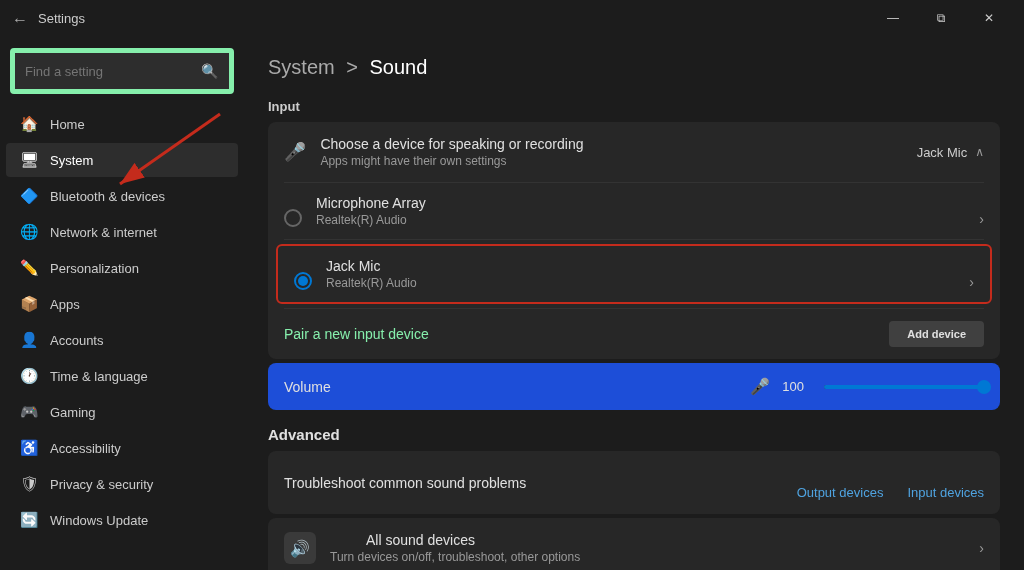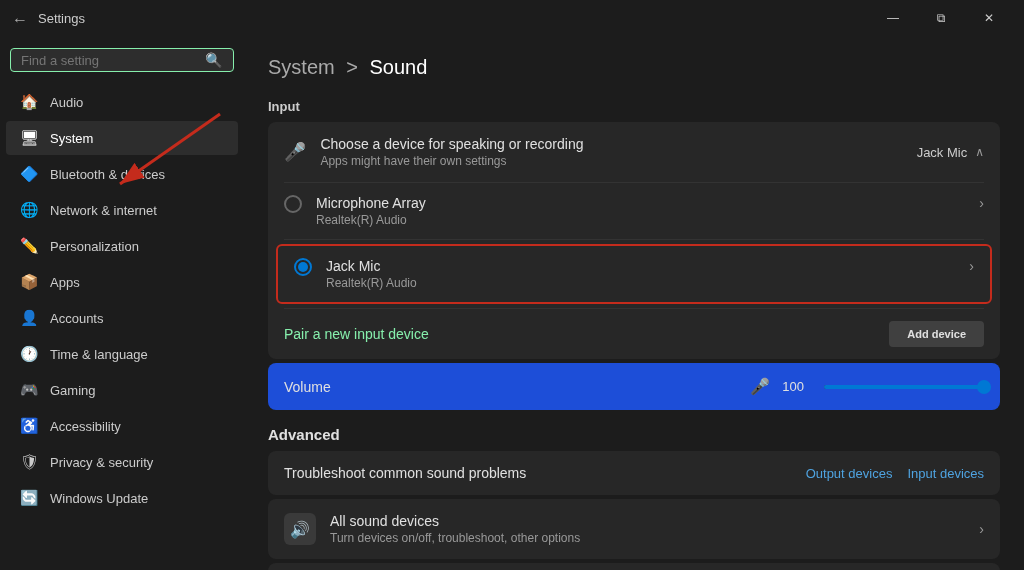--- a/index.html
+++ b/index.html
@@ -59,22 +59,22 @@
       flex-shrink: 0;
       padding-top: 4px;
       overflow-y: auto;
     }
     .search-box {
       display: flex;
       align-items: center;
       margin: 8px 10px 12px 10px;
       background: #2d2d2d;
       border-radius: 4px;
-      padding: 3px 10px;
-      border: 1px solid #86efac;
+      padding: 10px 10px;
+      border: 5px solid #86efac;
     }
     .search-box input {
       background: transparent;
       border: none;
       outline: none;
       color: #bbb;
       font-size: 13px;
       flex: 1;
     }
     .search-icon-svg { color: #999; font-size: 14px; }
@@ -156,21 +156,21 @@
     .card-header .texts { flex: 1; }
     .card-header .label { font-size: 14px; color: #e0e0e0; }
     .card-header .sublabel { font-size: 12px; color: #999; margin-top: 2px; }
     .card-header .right-text { color: #ccc; margin-right: 8px; font-size: 13px; }
     .card-header .chevron { color: #999; font-size: 12px; }
 
     .divider { height: 1px; background: #333; margin: 0 16px; }
 
     .device-row {
       display: flex;
-      align-items: flex-start;
+      align-items: flex-end;
       padding: 12px 16px;
       cursor: pointer;
     }
 
     .radio-outer {
       width: 18px;
       height: 18px;
       border-radius: 50%;
       border: 2px solid #666;
       display: flex;
@@ -256,21 +256,21 @@
     .troubleshoot-row {
       background: #272727;
       border-radius: 8px;
       padding: 14px 16px;
       margin-bottom: 4px;
       display: flex;
       align-items: center;
       justify-content: space-between;
     }
     .ts-label { font-size: 14px; color: #e0e0e0; }
-    .ts-links { display: flex; gap: 15px; }
+    .ts-links { display: flex; gap: 24px; margin-top: 20px; }
     .ts-link { color: #4fa3e0; font-size: 13px; cursor: pointer; text-decoration: none; }
 
     .all-sound-row {
       background: #272727;
       border-radius: 8px;
       padding: 14px 16px;
       margin-bottom: 4px;
       display: flex;
       align-items: center;
       cursor: pointer;
@@ -280,21 +280,21 @@
       height: 32px;
       background: #3a3a3a;
       border-radius: 6px;
       display: flex;
       align-items: center;
       justify-content: center;
       margin-right: 14px;
       font-size: 16px;
     }
     .all-sound-text { flex: 1; }
-    .all-sound-name { font-size: 14px; color: #e0e0e0; }
+    .all-sound-name { font-size: 14px; color: #e0e0e0; margin-left: 36px; }
     .all-sound-sub { font-size: 12px; color: #999; margin-top: 2px; }
 
     .content-wrapper {
       position: relative;
       flex: 1;
       overflow: hidden;
       display: flex;
     }
   </style>
 </head>
@@ -312,21 +312,21 @@
 
 <div class="content-wrapper">
 
   <div class="sidebar">
     <div class="search-box">
       <input type="text" placeholder="Find a setting" style="">
       <span class="search-icon-svg">🔍</span>
     </div>
     <div class="nav-item">
       <span class="nav-icon">🏠</span>
-      <span class="nav-label">Audio</span>
+      <span class="nav-label">Home</span>
     </div>
     <div class="nav-item active">
       <span class="nav-icon">🖥</span>
       <span class="nav-label">System</span>
     </div>
     <div class="nav-item">
       <span class="nav-icon">🔷</span>
       <span class="nav-label">Bluetooth &amp; devices</span>
     </div>
     <div class="nav-item">

